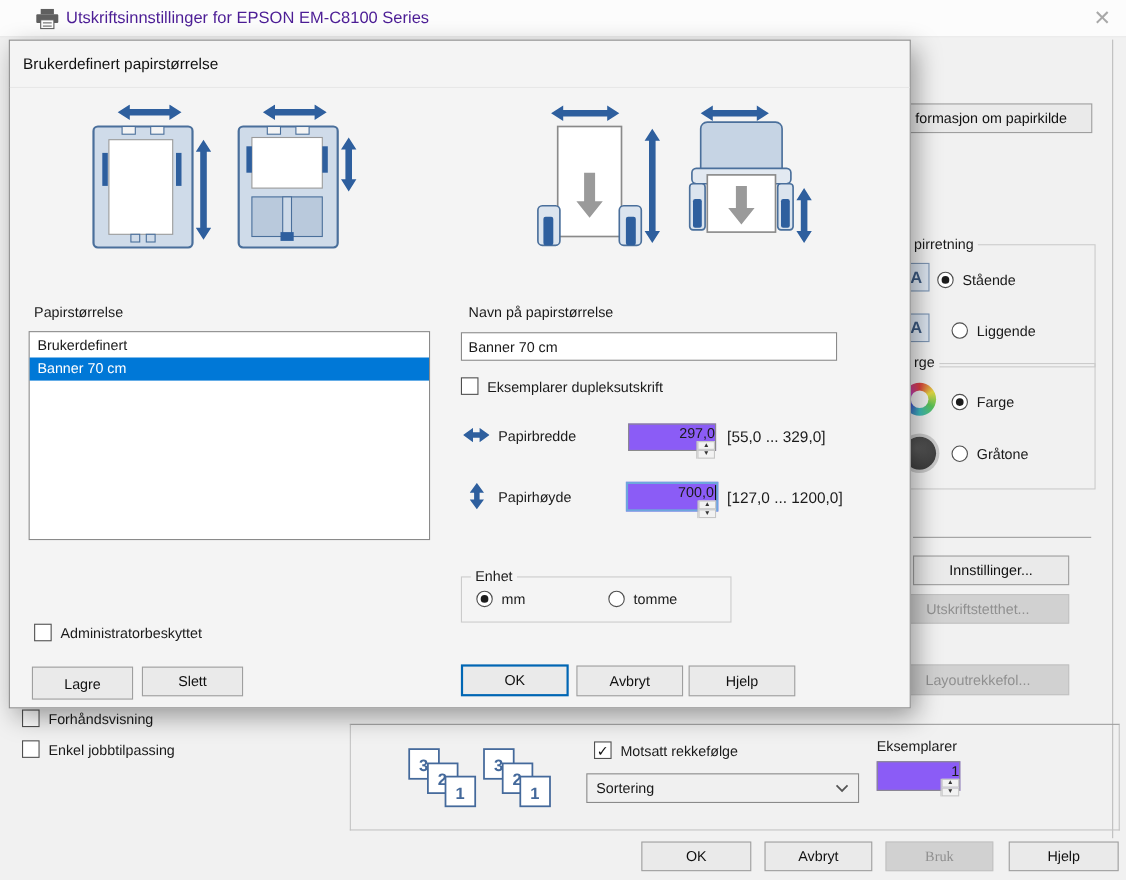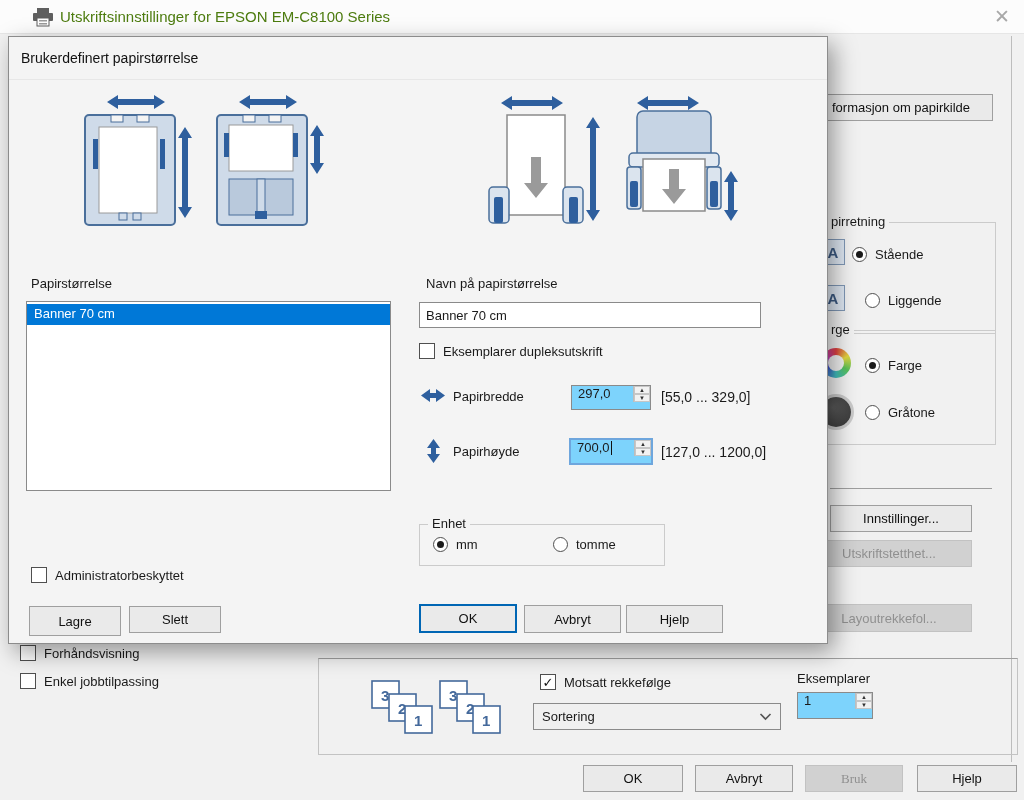--- a/index.html
+++ b/index.html
@@ -8,41 +8,41 @@
     width:1024px; height:800px; position:relative; overflow:hidden;
     background:#f1f1f1; font-family:"Liberation Sans", sans-serif; color:#1a1a1a;
   }
   .abs { position:absolute; }
   .t13 { font-size:13px; }
   .t14 { font-size:14px; }
 
   
   .titlebar { position:absolute; top:0; left:0; width:1024px; height:34px;
     background:#fcfcfc; border-bottom:1px solid #e6e6e6; }
-  .win-title { position:absolute; left:60px; top:8px; font-size:15px; color:#4d7c0f; }
+  .win-title { position:absolute; left:60px; top:8px; font-size:15px; color:#4c1d95; }
   .win-close { position:absolute; right:14px; top:5px; font-size:19px; color:#a8a8a8; cursor:pointer; }
   .win-right-edge { position:absolute; left:1011px; top:36px; width:1px; height:726px; background:#bdbdbd; }
 
   
   .btn { display:flex; align-items:center; justify-content:center;
     background:#eaeaea; border:1px solid #9f9f9f; font-size:13px; color:#111; cursor:pointer; }
   .btn.default { border:2px solid #0066b4; }
   .btn.disabled { background:#d1d1d1; border-color:#c2c2c2; color:#909090; cursor:default; }
   .cb { display:inline-flex; width:16px; height:16px; background:#fff; border:1px solid #4f4f4f;
     align-items:center; justify-content:center; font-size:13px; color:#111; flex:none; }
   .radio { display:inline-block; width:15px; height:15px; border-radius:50%;
     background:#fff; border:1px solid #4f4f4f; position:relative; flex:none; }
   .radio.sel::after { content:""; position:absolute; left:3px; top:3px; width:7px; height:7px;
     border-radius:50%; background:#1b1b1b; }
   .field-row { display:flex; align-items:center; gap:8px; }
   .inputbox { background:#fff; border:1px solid #8a8a8a; display:flex; align-items:center;
     padding:0 6px; font-size:13px; }
   .groupbox { position:absolute; border:1px solid #cbcbcb; }
   .legend { position:absolute; top:-9px; left:8px; padding:0 4px; font-size:13px; background:#f1f1f1; }
-  .spinbox { background:#7dd3fc; border:1px solid #8a8a8a; display:flex; align-items:flex-start; }
+  .spinbox { background:#8b5cf6; border:1px solid #8a8a8a; display:flex; align-items:flex-end;flex-direction:column; }
   .spinbox.focused { border:2px solid #6ea6dd; }
   .spin-val { flex:1; display:flex; align-items:center; padding-left:6px; font-size:13px; }
   .spinner { width:17px; display:flex; flex-direction:column; border-left:1px solid #bdbdbd; }
   .spin-btn { flex:1; display:flex; align-items:center; justify-content:center;
     font-size:6px; color:#333; background:#f2f2f2; border:1px solid #c6c6c6; cursor:pointer; }
   .caret { display:inline-block; width:1px; height:14px; background:#111; margin-left:1px; }
 
   
   .dialog { position:absolute; left:8px; top:36px; width:820px; height:608px;
     background:#f4f4f4; border:1px solid #8c8c8c; z-index:10;
@@ -222,20 +222,21 @@
     <polygon points="46,74 56,74 56,94 63,94 51,109 39,94 46,94" fill="#9a9a9a"></polygon>
     <rect x="4" y="72" width="14" height="42" rx="3" fill="#dbe4ee" stroke="#4a6f9b" stroke-width="1.5"></rect>
     <rect x="84" y="72" width="14" height="42" rx="3" fill="#dbe4ee" stroke="#4a6f9b" stroke-width="1.5"></rect>
     <rect x="7" y="86" width="8" height="26" rx="2" fill="#2e5f9e"></rect>
     <rect x="87" y="86" width="8" height="26" rx="2" fill="#2e5f9e"></rect>
     <polygon points="108,76 101,87 105,87 105,115 101,115 108,126 115,115 111,115 111,87 115,87" fill="#2e5f9e"></polygon>
   </svg>
 
   <span class="t13 abs" style="left:22px; top:239px;">Papirstørrelse</span>
   <div class="listbox">
+    <div class="list-item">Brukerdefinert</div>
     <div class="list-item sel">Banner 70 cm</div>
   </div>
 
   <span class="t13 abs" style="left:417px; top:239px;">Navn på papirstørrelse</span>
   <div class="inputbox abs" style="left:410px; top:265px; width:342px; height:26px;">Banner 70 cm</div>
 
   <div class="field-row abs" style="left:410px; top:306px;">
     <span class="cb"></span>
     <span class="t13">Eksemplarer dupleksutskrift</span>
   </div>

